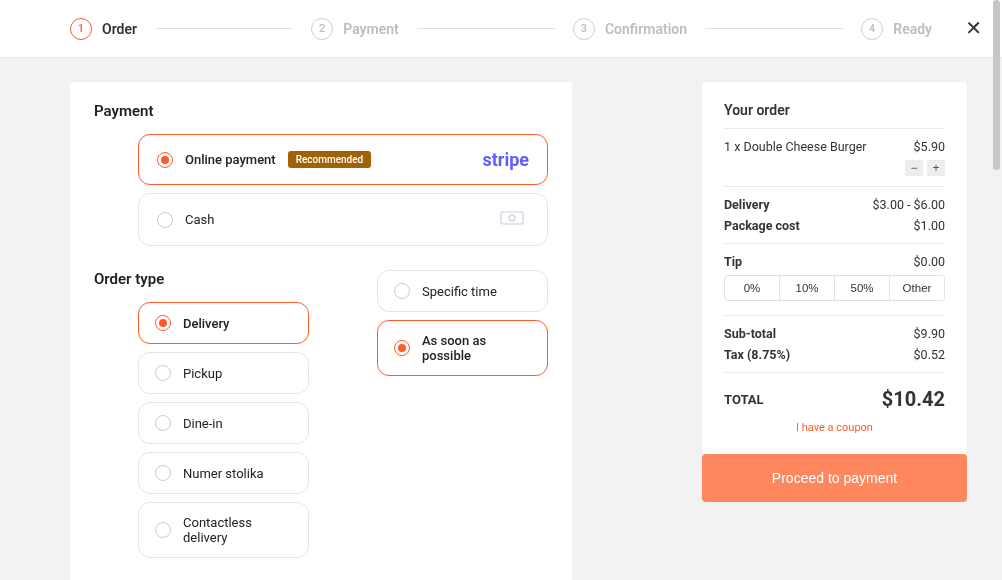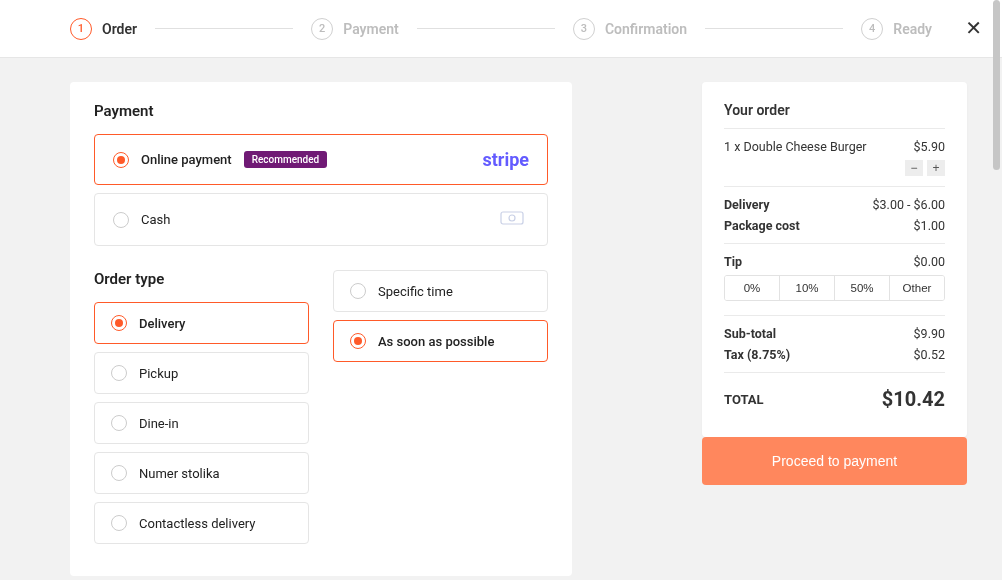--- a/index.html
+++ b/index.html
@@ -44,45 +44,46 @@
   
   .page { display: flex; padding: 24px 35px 0 70px; gap: 55px; }
   .left { flex: 0 0 500px; }
   .right { flex: 0 0 265px; margin-left: auto; }
 
   .section-title { font-size: 15px; font-weight: 600; color: #222; margin-bottom: 14px; }
 
   .card {
     background: #fff;
     border: 1.5px solid #e5e5e5;
-    border-radius: 4px;
+    border-radius: 12px;
     padding: 14px 18px;
     margin-bottom: 8px;
     display: flex;
     align-items: center;
     gap: 12px;
     cursor: pointer;
     position: relative;
+    margin-left: 44px;
   }
   .card.selected { border-color: #ff5a29; }
   .radio {
     width: 16px; height: 16px; border-radius: 50%;
     border: 1.5px solid #ccc; display: inline-flex;
     align-items: center; justify-content: center; flex-shrink: 0;
   }
   .card.selected .radio { border-color: #ff5a29; }
   .radio .dot {
     width: 8px; height: 8px; border-radius: 50%; background: #ff5a29; display: none;
   }
   .card.selected .radio .dot { display: block; }
   .card-label { font-size: 13px; color: #222; }
   .card.selected .card-label { font-weight: 500; }
 
   .badge {
-    background: #701a75; color: #fff; font-size: 10px;
+    background: #a16207; color: #fff; font-size: 10px;
     padding: 3px 8px; border-radius: 3px; font-weight: 500;
   }
   .right-logo { margin-left: auto; font-weight: 700; color: #635bff; font-size: 18px; }
   .right-icon { margin-left: auto; color: #c9d0e6; }
 
   .two-col { display: flex; gap: 24px; margin-top: 24px; }
   .col { flex: 1; }
   .col .card { padding: 12px 16px; }
   .left .two-col .col:first-child { flex: 0 0 215px; }
   .left .two-col .col:last-child { flex: 0 0 215px; }
@@ -278,20 +279,21 @@
         <span class="val" style="font-weight:400">$0.52</span>
       </div>
 
       <div class="hr"></div>
 
       <div class="total-row">
         <span class="lbl">TOTAL</span>
         <span class="val">$10.42</span>
       </div>
 
+      <div class="coupon">I have a coupon</div>
     </div>
 
     <button class="proceed">Proceed to payment</button>
   </div>
 </div>
 
 <div class="scrollbar-track">
   <div class="scrollbar-thumb"></div>
 </div>
 

